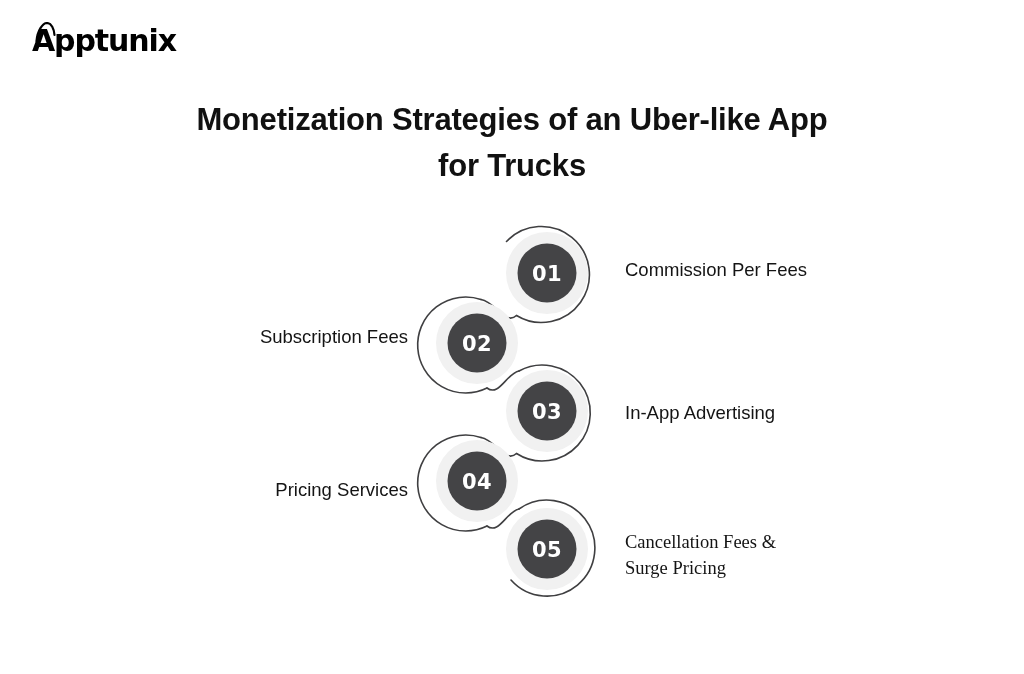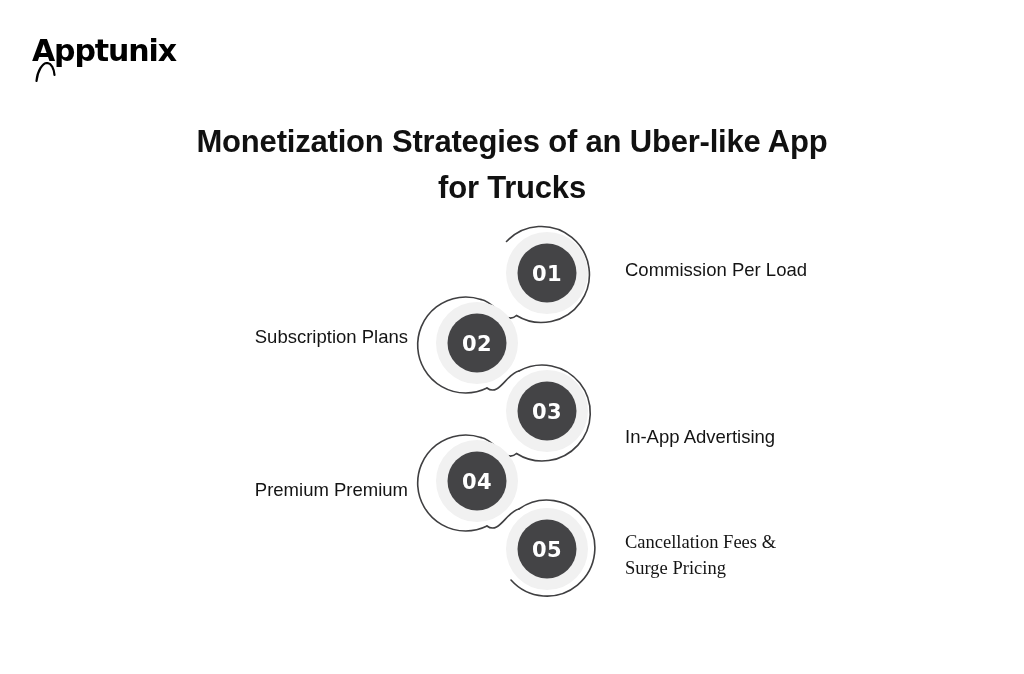--- a/index.html
+++ b/index.html
@@ -15,21 +15,21 @@
     overflow: hidden;
     position: relative;
   }
 
   
   .logo-wrap {
     position: absolute;
     left: 32px;
     top: 26px;
     display: flex;
-    align-items: flex-end;
+    align-items: flex-start;
     height: 40px;
   }
   .logo-mark {
     position: relative;
     width: 0;
     height: 0;
   }
   .logo-arch {
     position: absolute;
     left: 2px;
@@ -42,21 +42,21 @@
     letter-spacing: -1.1px;
     color: #000000;
     line-height: 1;
     white-space: nowrap;
   }
 
   
   .title {
     position: absolute;
     left: 0;
-    top: 98px;
+    top: 76px;
     width: 1024px;
     text-align: center;
     font-size: 31px;
     font-weight: 700;
     color: #111111;
     line-height: 1.48;
     letter-spacing: -0.2px;
     padding: 0 180px;
     box-sizing: border-box;
   }
@@ -162,22 +162,22 @@
       <circle cx="477" cy="481" r="29.5" fill="#444446"></circle>
       <text class="badge-num" x="477" y="482">04</text>
     </g>
     <g>
       <circle cx="547" cy="549" r="29.5" fill="#444446"></circle>
       <text class="badge-num" x="547" y="550">05</text>
     </g>
   </svg>
 </div>
 
-<div class="label right" style="left:625px; top:257px; width:330px;">Commission Per Load</div>
+<div class="label right" style="left:625px; top:257px; width:330px;">Commission Per Fees</div>
 
-<div class="label left" style="left:120px; top:324px; width:288px;">Subscription Plans</div>
+<div class="label left" style="left:120px; top:324px; width:288px;">Subscription Fees</div>
 
-<div class="label right" style="left:625px; top:400px; width:330px;margin-top:24px;">In-App Advertising</div>
+<div class="label right" style="left:625px; top:400px; width:330px;">In-App Advertising</div>
 
-<div class="label left" style="left:120px; top:477px; width:288px;">Premium Premium</div>
+<div class="label left" style="left:120px; top:477px; width:288px;">Pricing Services</div>
 
 <div class="label right" style="left:625px; top:529px; width:330px;font-family:Liberation Serif, serif;">Cancellation Fees &amp;
 Surge Pricing</div>
 
 </body></html>

